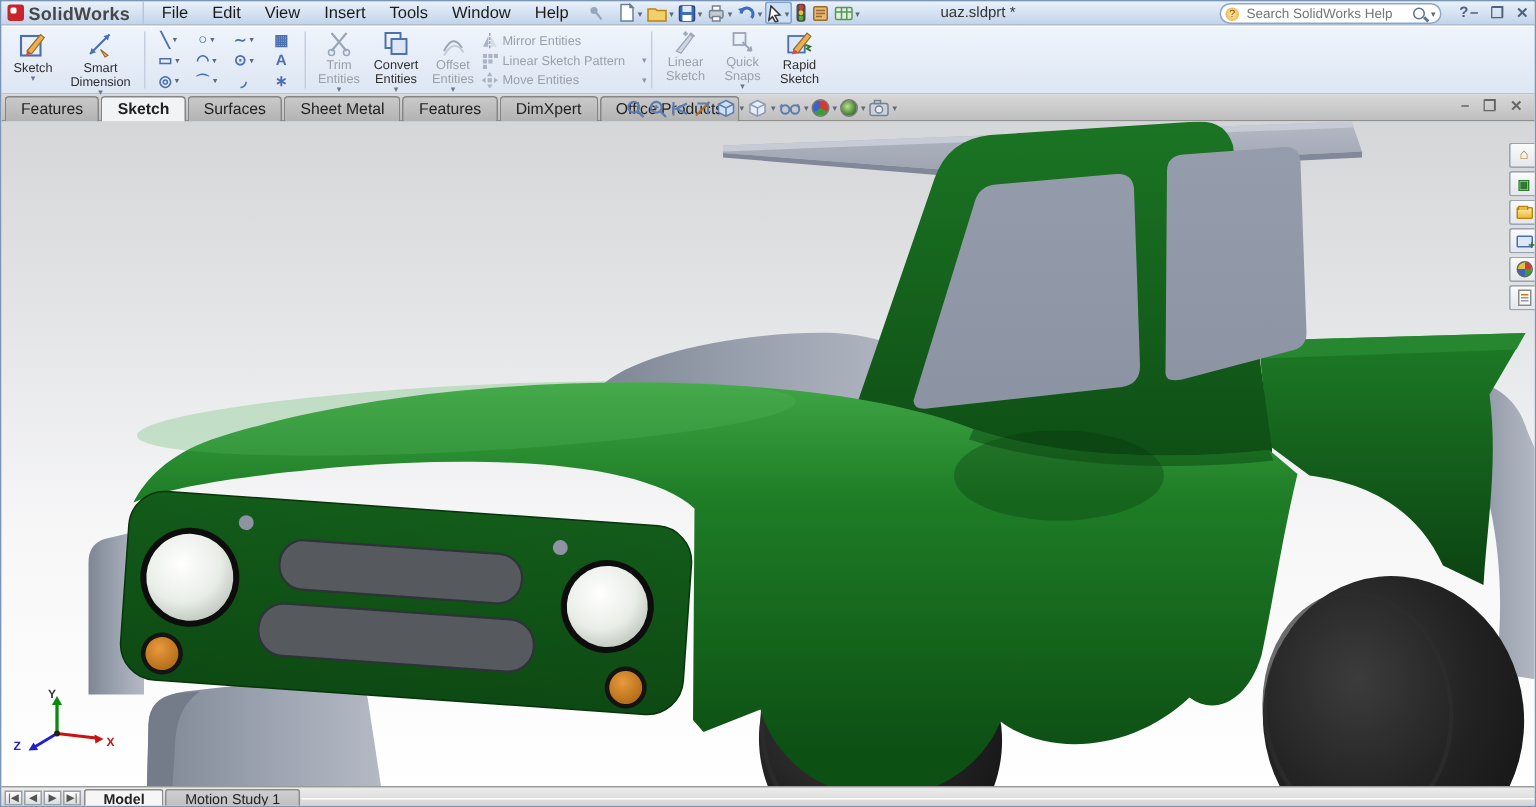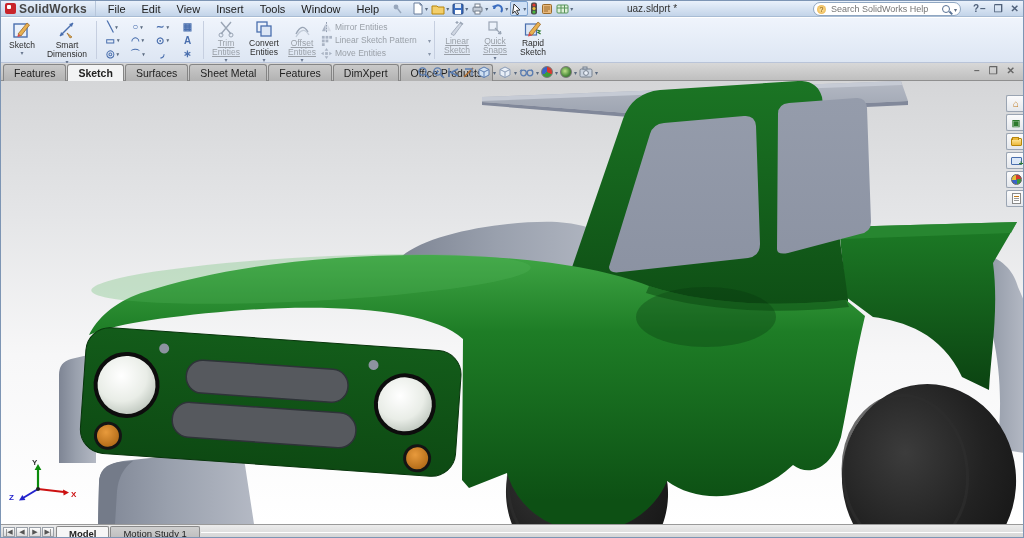--- a/index.html
+++ b/index.html
@@ -33,21 +33,21 @@
   .winbtns{position:absolute;right:4px;top:2px;display:flex;gap:8px;font-size:10px;color:#50617a;font-weight:bold;}
 
   
   .cmdmgr{position:absolute;left:0;top:17px;width:100%;height:45px;
     background:linear-gradient(var(--cm-bg-top),var(--cm-bg-bottom));
     border-bottom:1px solid #b9c4d9;display:flex;align-items:stretch;padding:1px 2px;}
   .vsep{width:1px;background:#c6cfe0;margin:2px 3px;flex:0 0 auto;}
   .cm-big{display:flex;flex-direction:column;align-items:center;justify-content:flex-start;padding:1px 3px;min-width:38px;}
   .cm-ico{flex:0 0 auto;}
   .cm-lbl{font-size:8.5px;color:#2d2d2d;text-align:center;line-height:9px;margin-top:1px;white-space:pre-line;}
-  .cm-lbl.dis{color:var(--disabled-text);text-decoration:underline;}
+  .cm-lbl.dis{color:var(--disabled-text);}
   .dd{font-size:6px;color:#6a7890;line-height:5px;margin-top:1px;}
   .toolgrid{display:grid;grid-template-columns:repeat(4,25px);grid-auto-rows:13.5px;align-content:center;}
   .tg-cell{display:flex;align-items:center;justify-content:center;gap:1px;font-size:10px;color:var(--accent-blue);font-weight:bold;}
   .tg-cell .dd6{font-size:5px;}
   .stackcol{display:flex;flex-direction:column;justify-content:center;gap:1px;width:110px;}
   .stackrow{display:flex;align-items:center;gap:3px;height:12px;font-size:8.5px;color:var(--disabled-text);}
   .stackrow .ico{width:11px;height:11px;flex:0 0 auto;}
   .stackrow .ddr{margin-left:auto;font-size:6px;color:#8a96aa;}
 
   

